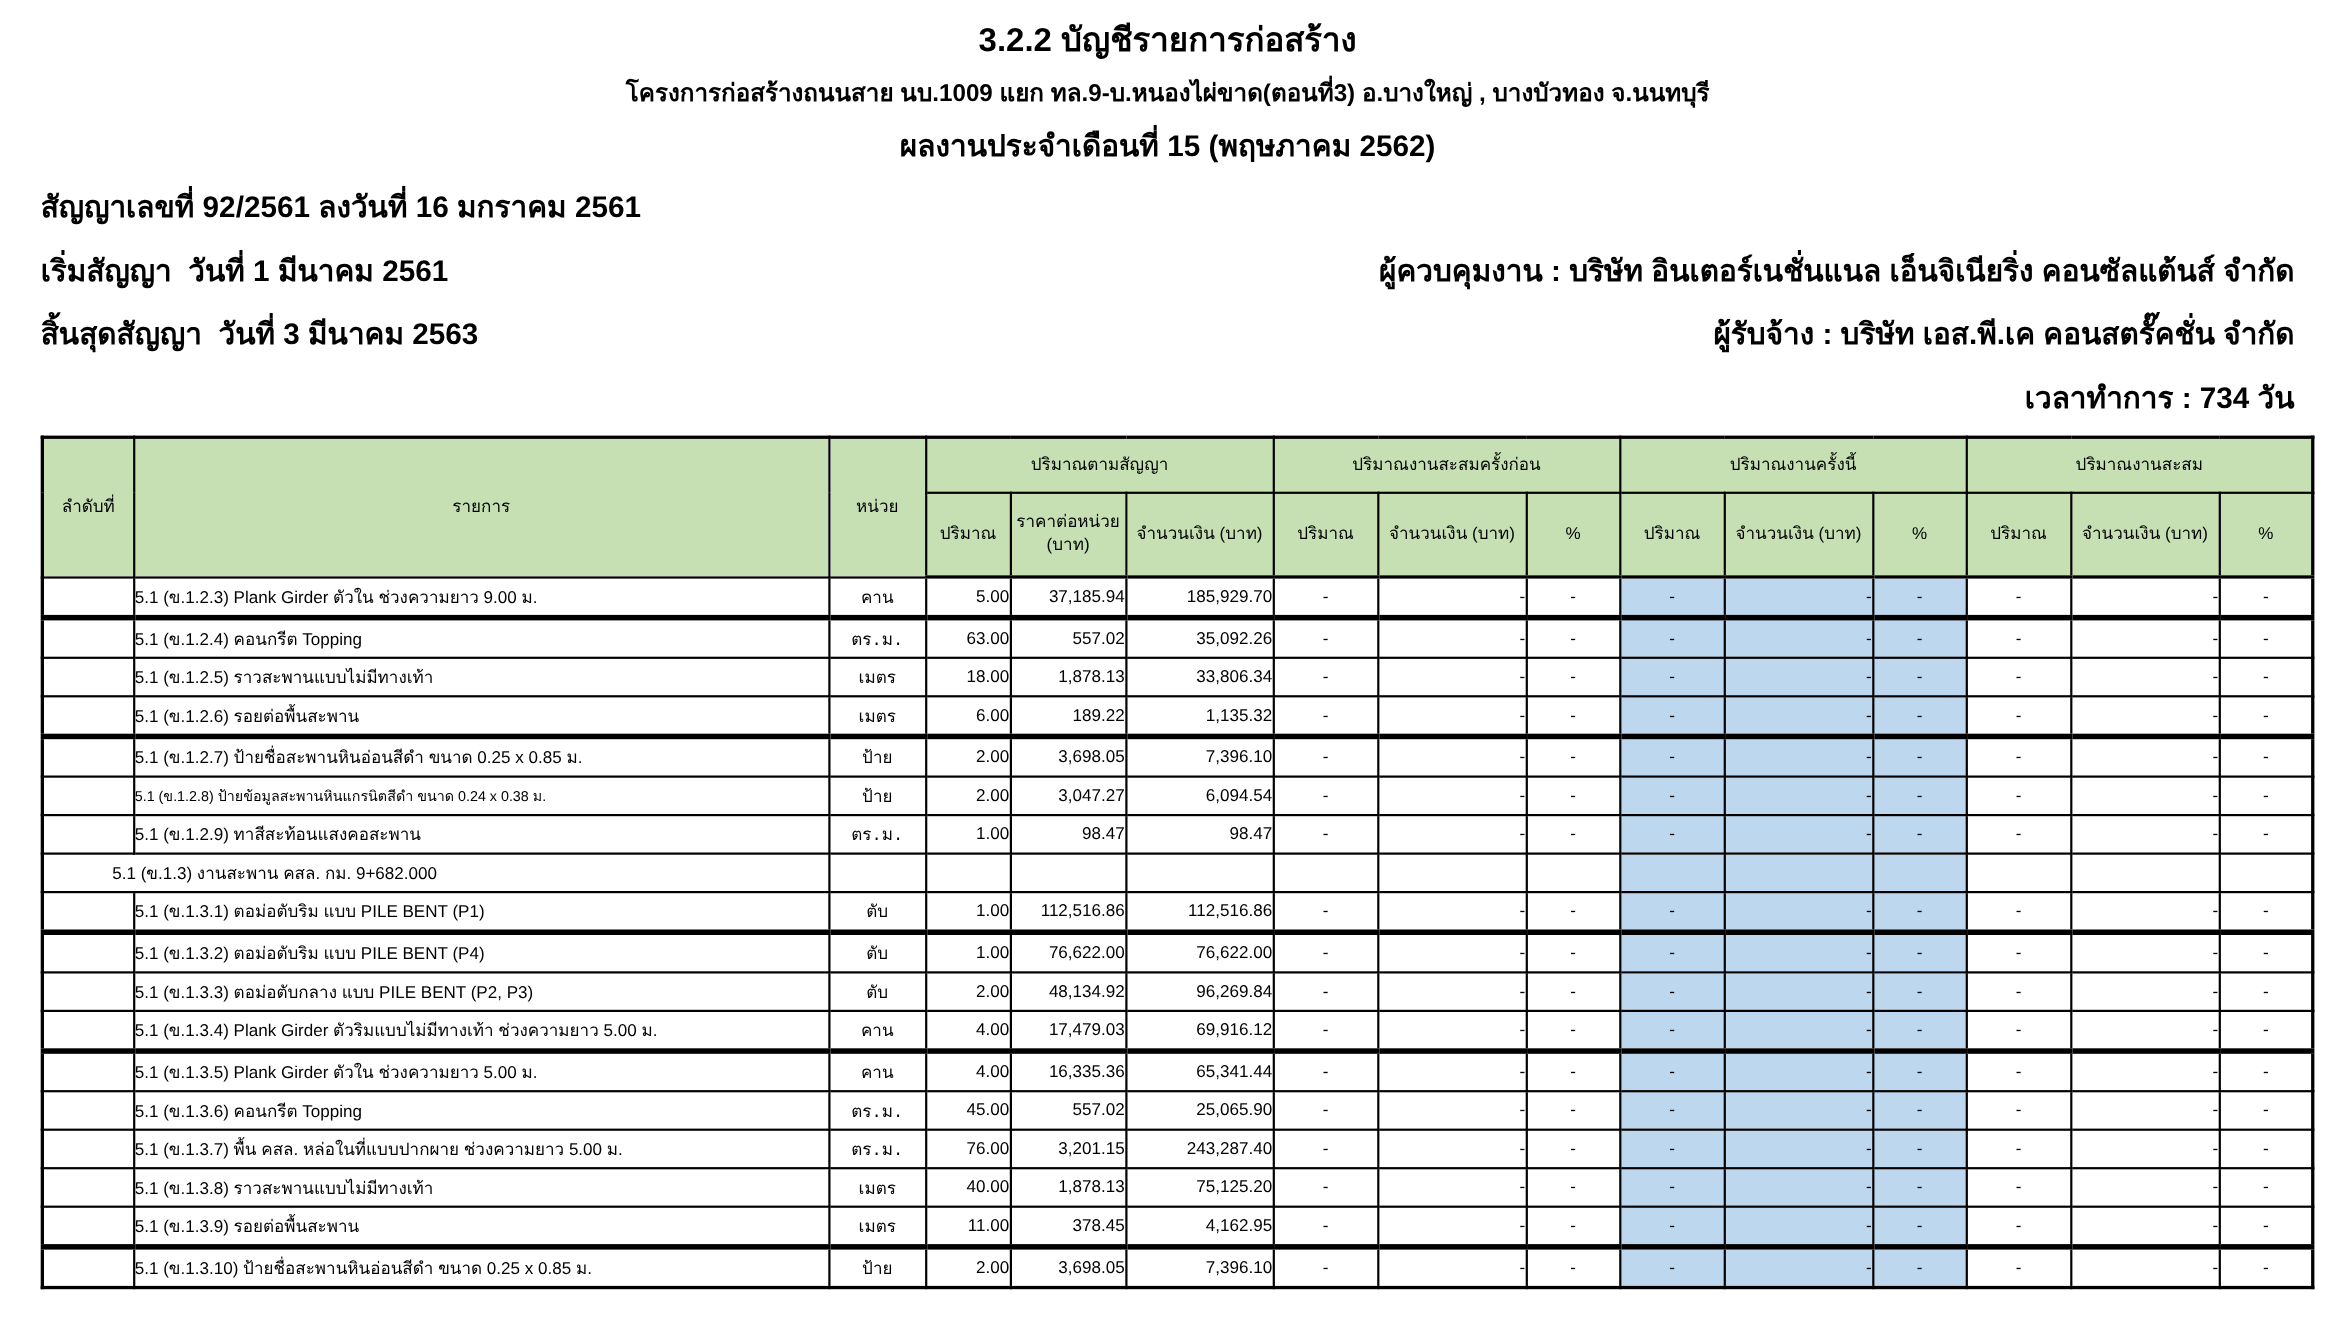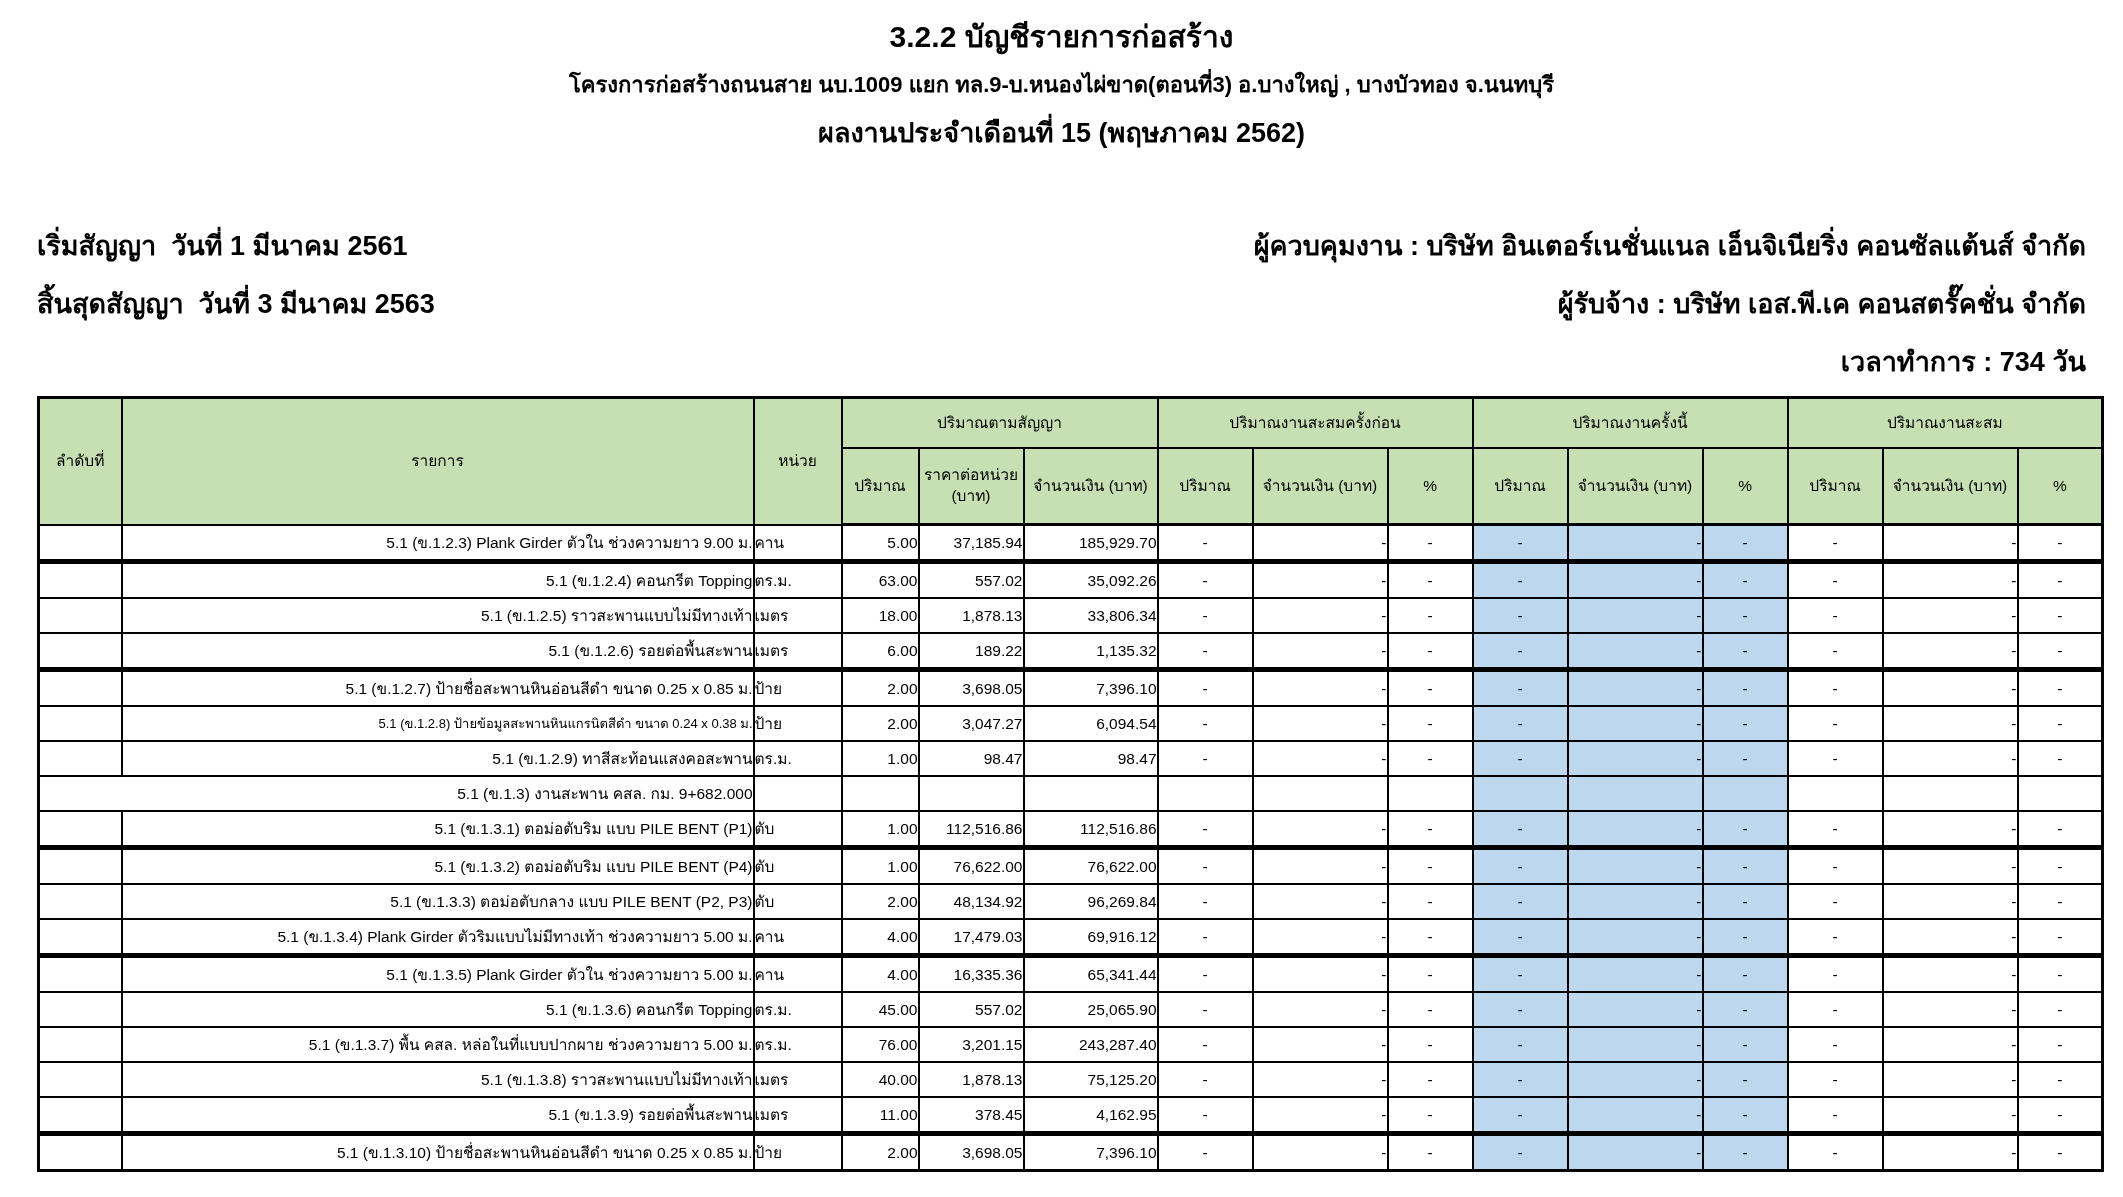--- a/index.html
+++ b/index.html
@@ -24,40 +24,41 @@
   .main th,.main td{border:2px solid #000;overflow:hidden;}
   .main thead th{
     background:var(--green,#c6e0b4);
     font-weight:normal;font-size:15.5px;text-align:center;vertical-align:middle;
     padding:2px 4px;white-space:normal;line-height:1.35;
   }
   .main thead tr.h1 th{height:44px;}
   .main thead tr.h2 th{height:70px;}
   .main thead tr:last-child th{border-bottom:3px solid #000;}
   .main tbody td{height:33px;font-size:15.5px;white-space:nowrap;vertical-align:middle;padding:0;}
-  td.c-item{text-align:right;padding-left:14px;font-size:16px;}
+  td.c-item{text-align:left;padding-left:14px;font-size:16px;}
   td.c-item.section{padding-left:62px;}
   tr.small td.c-item{font-size:13px;}
-  td.c-unit{font-size:15.5px;}
+  td.c-unit{text-align:center;font-size:15.5px;font-family:Liberation Mono, monospace;}
   td.c-num{text-align:right;padding-right:10px;font-size:15px;margin-top:20px;}
   td.c-dash-qty,td.c-dash-pct{text-align:center;font-size:15px;}
   td.c-dash-amt{text-align:right;padding-right:46px;font-size:15px;}
   td.blue{background:var(--blue,#bdd7ee);}
   tr.thick td{border-bottom:5px solid #000;}
 </style>
 </head>
 <body>
 
 <div class="doc">
   <div class="title">3.2.2 บัญชีรายการก่อสร้าง</div>
   <div class="subtitle">โครงการก่อสร้างถนนสาย นบ.1009 แยก ทล.9-บ.หนองไผ่ขาด(ตอนที่3) อ.บางใหญ่ , บางบัวทอง จ.นนทบุรี</div>
   <div class="period">ผลงานประจำเดือนที่ 15 (พฤษภาคม 2562)</div>
 
   <div class="info">
     <div class="info-row">
+      <span class="info-left">สัญญาเลขที่ 92/2561 ลงวันที่ 16 มกราคม 2561</span>
     </div>
     <div class="info-row">
       <span class="info-left">เริ่มสัญญา  วันที่ 1 มีนาคม 2561</span>
       <span class="info-right">ผู้ควบคุมงาน : บริษัท อินเตอร์เนชั่นแนล เอ็นจิเนียริ่ง คอนซัลแต้นส์ จำกัด</span>
     </div>
     <div class="info-row">
       <span class="info-left">สิ้นสุดสัญญา  วันที่ 3 มีนาคม 2563</span>
       <span class="info-right">ผู้รับจ้าง : บริษัท เอส.พี.เค คอนสตรั๊คชั่น จำกัด</span>
     </div>
     <div class="info-row">

